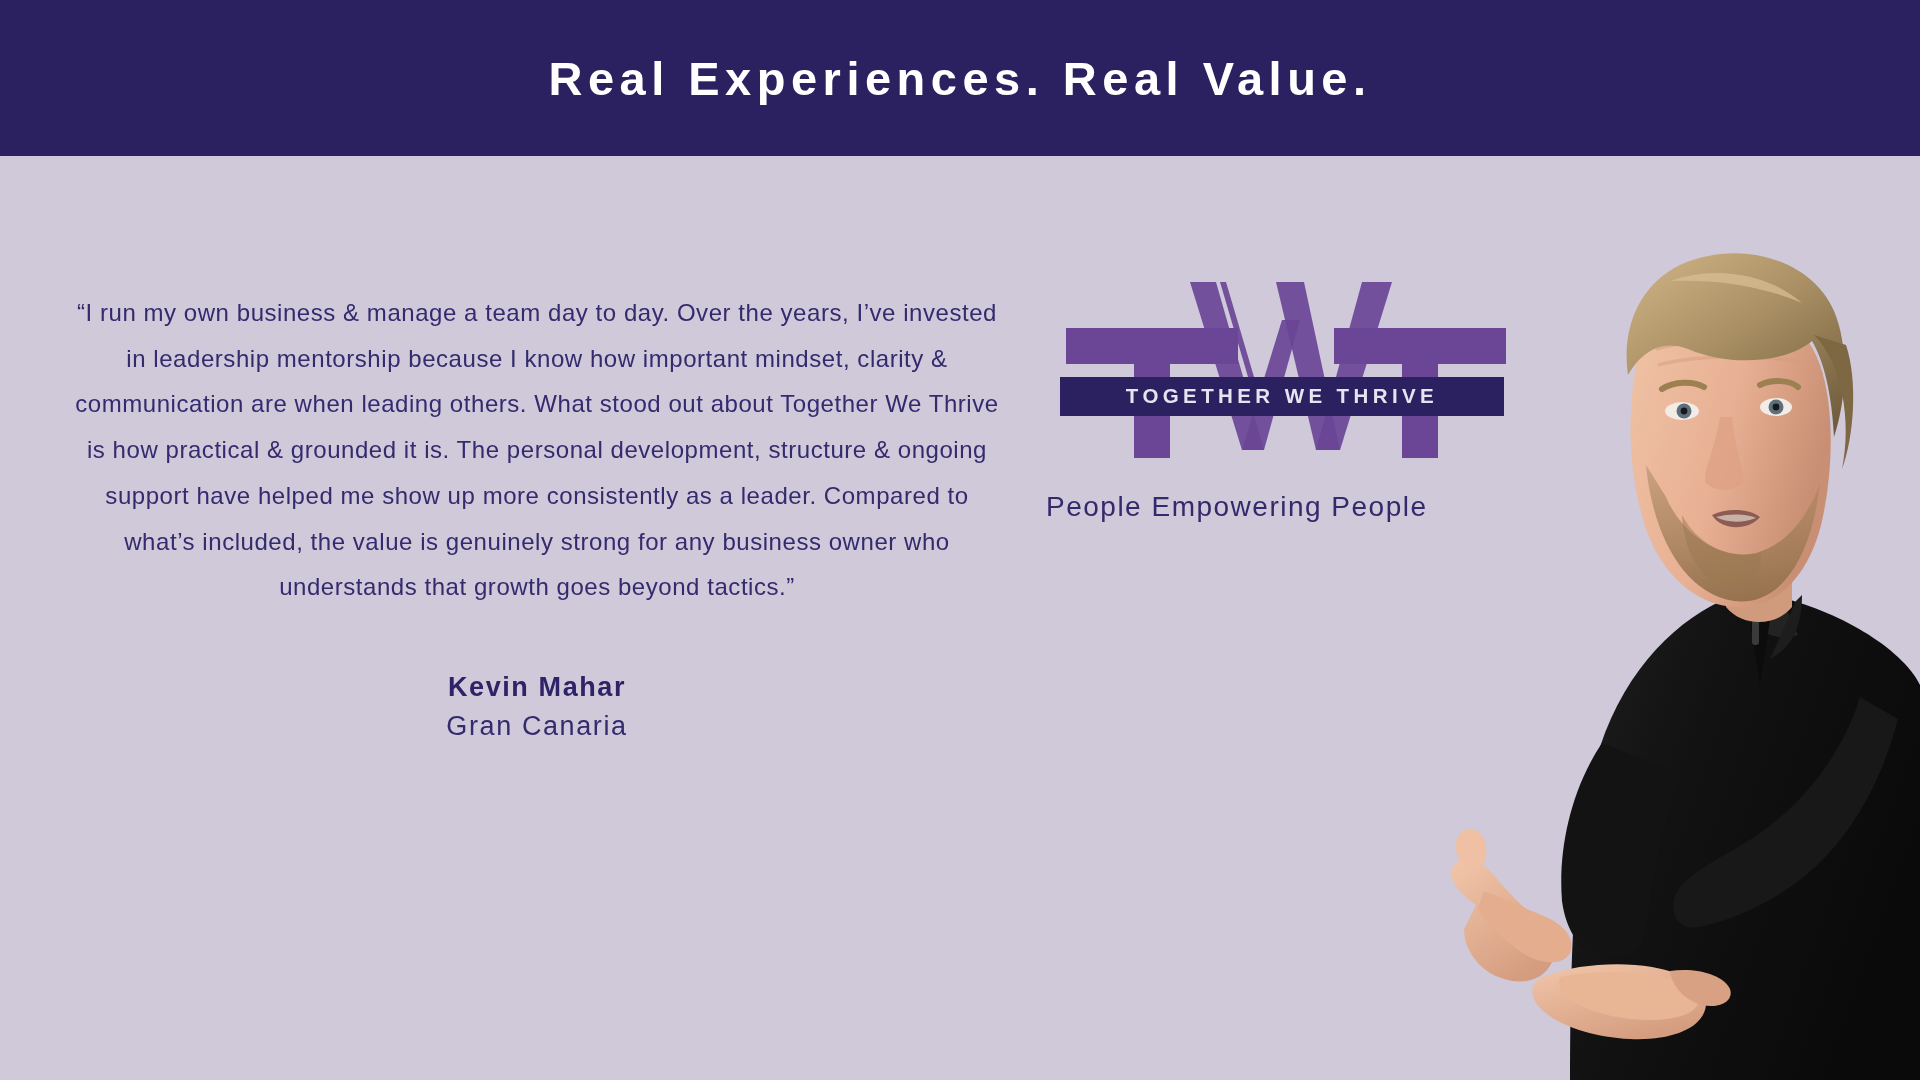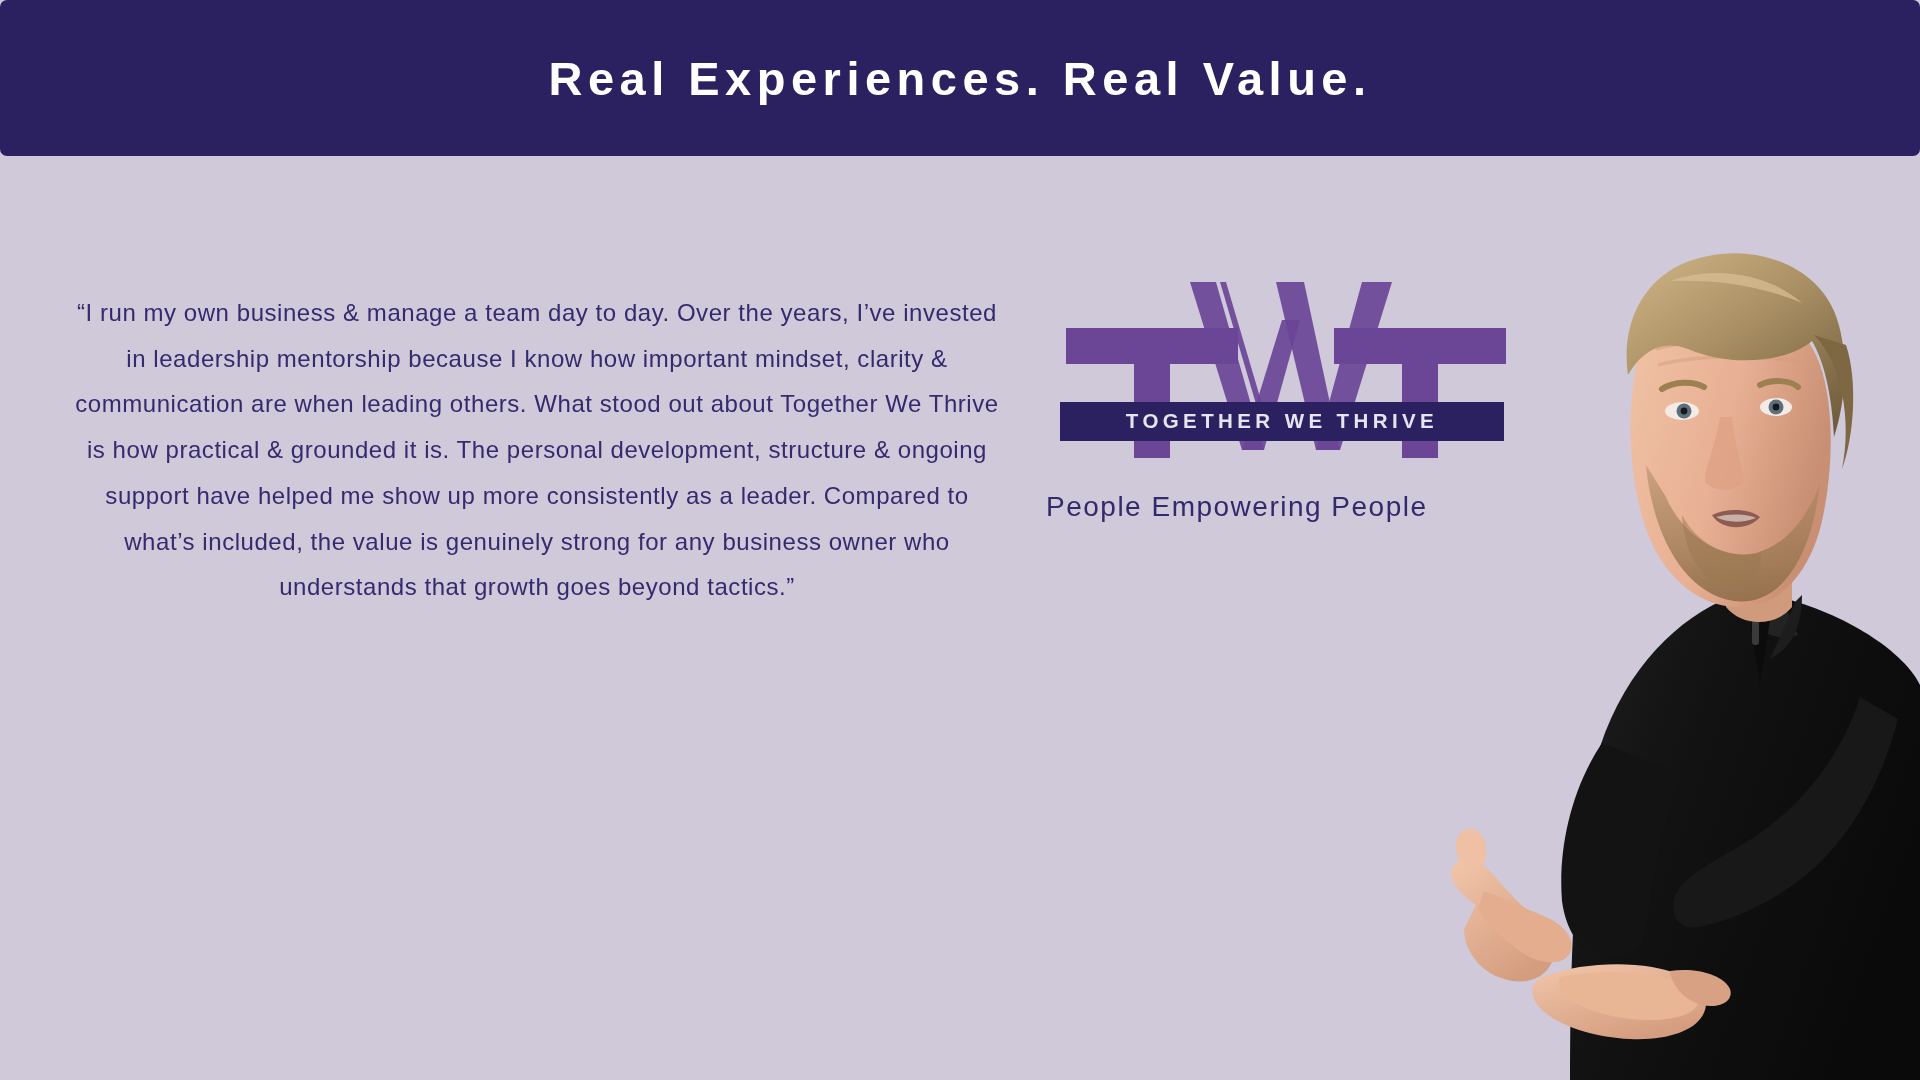--- a/index.html
+++ b/index.html
@@ -18,21 +18,21 @@
     width:1920px; height:1080px;
     background:#cfc9da;
     overflow:hidden;
   }
 
   
   .header-band {
     position:absolute; left:0; top:0;
     width:1920px; height:156px;
     background:#2b2060;
-    display:flex; align-items:center; justify-content:center;border-radius:7px;
+    display:flex; align-items:center; justify-content:center;
   }
   .header-title {
     color:#ffffff;
     font-size:47px;
     font-weight:bold;
     letter-spacing:5.5px;
     line-height:1;
     text-align:center;
     white-space:nowrap;
   }
@@ -107,21 +107,21 @@
   }
   
   .w-mark {
     position:absolute; left:118px; top:20px;
     width:250px; height:175px;
   }
   .w-mark svg { display:block; width:250px; height:175px; }
 
   
   .logo-bar {
-    position:absolute; left:14px; top:140px;
+    position:absolute; left:14px; top:115px;
     width:444px; height:39px;
     background:#2b2060;
     display:flex; align-items:center; justify-content:center;
   }
   .logo-bar-text {
     color:#e6e4ee;
     font-size:20.5px;
     font-weight:bold;
     letter-spacing:4.4px;
     line-height:1;
@@ -152,20 +152,24 @@
 
 <div class="slide">
 
   <div class="header-band">
     <h1 class="header-title">Real Experiences. Real Value.</h1>
   </div>
 
   <div class="quote-col">
     <blockquote class="quote-text">“I run my own business &amp; manage a team day to day. Over the years, I’ve invested in leadership mentorship because I know how important mindset, clarity &amp; communication are when leading others. What stood out about Together We Thrive is how practical &amp; grounded it is. The personal development, structure &amp; ongoing support have helped me show up more consistently as a leader. Compared to what’s included, the value is genuinely strong for any business owner who understands that growth goes beyond tactics.”</blockquote>
 
+    <div class="attribution">
+      <div class="attr-name">Kevin Mahar</div>
+      <div class="attr-location">Gran Canaria</div>
+    </div>
   </div>
 
   <div class="logo-block">
     <div class="logo-mark">
 
       <div class="t-left-bar"></div>
       <div class="t-left-stem"></div>
 
       <div class="w-mark">
         <svg viewBox="0 0 250 175" xmlns="http://www.w3.org/2000/svg">

